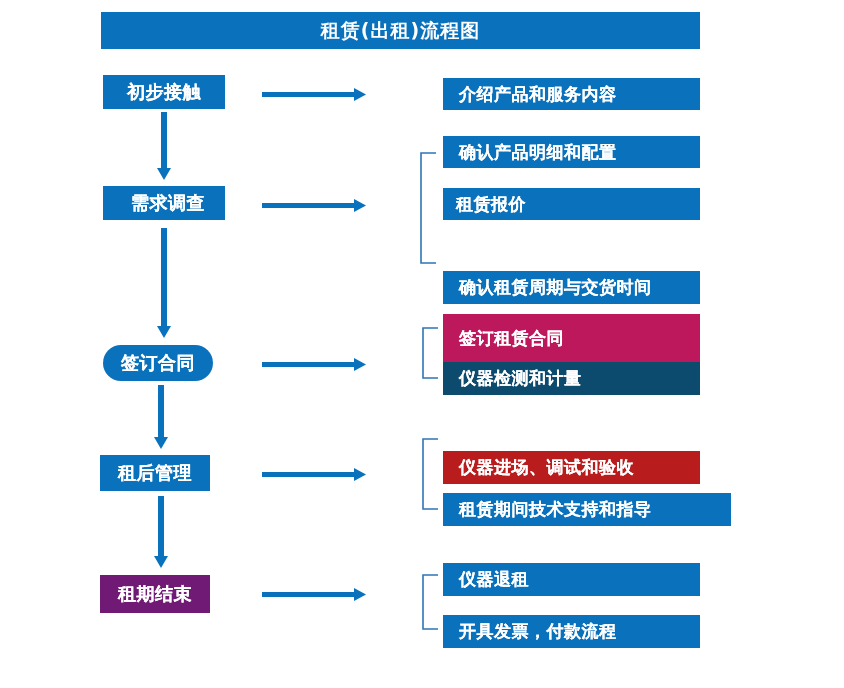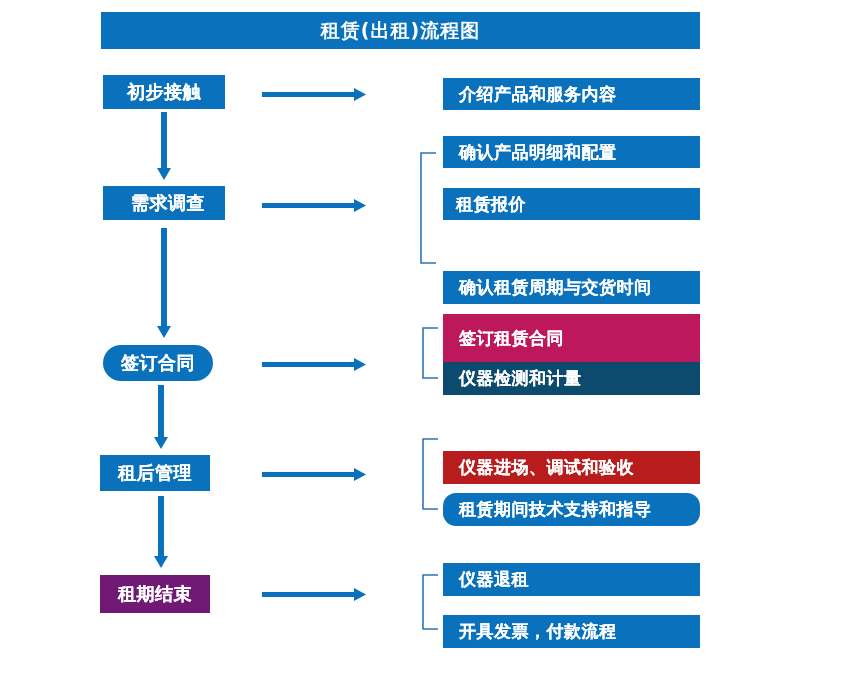--- a/index.html
+++ b/index.html
@@ -84,21 +84,21 @@
       <div class="box stage-box" style="left: 100px; top: 575px; width: 110px; height: 38px; background: #701a75;">租期结束</div>
     </div>
   <div id="detail-layer">
       <div class="box detail-box" style="left: 443px; top: 78px; width: 257px; height: 32px; background: rgb(10, 114, 188);">介绍产品和服务内容</div>
       <div class="box detail-box" style="left: 443px; top: 136px; width: 257px; height: 32px; background: rgb(10, 114, 188);">确认产品明细和配置</div>
       <div class="box detail-box" style="left: 443px; top: 188px; width: 257px; height: 32px; background: rgb(10, 114, 188); padding-left: 13px;">租赁报价</div>
       <div class="box detail-box" style="left: 443px; top: 243px; width: 257px; height: 33px; background: rgb(10, 114, 188); margin-top: 28px;">确认租赁周期与交货时间</div>
       <div class="box detail-box" style="left: 443px; top: 314px; width: 257px; height: 48px; background: #be185d;">签订租赁合同</div>
       <div class="box detail-box" style="left: 443px; top: 362px; width: 257px; height: 33px; background: #0c4a6e;">仪器检测和计量</div>
       <div class="box detail-box" style="left: 443px; top: 424px; width: 257px; height: 33px; background: #b91c1c; margin-top: 27px;">仪器进场、调试和验收</div>
-      <div class="box detail-box" style="left: 443px; top: 493px; width: 257px; height: 33px; background: rgb(10, 114, 188); border-radius: 13px;">租赁期间技术支持和指导</div>
+      <div class="box detail-box" style="left: 443px; top: 493px; width: 288px; height: 33px; background: rgb(10, 114, 188);">租赁期间技术支持和指导</div>
       <div class="box detail-box" style="left: 443px; top: 563px; width: 257px; height: 33px; background: rgb(10, 114, 188);">仪器退租</div>
       <div class="box detail-box" style="left: 443px; top: 615px; width: 257px; height: 33px; background: rgb(10, 114, 188);">开具发票，付款流程</div>
     </div>
   <div id="arrow-layer">
       <div class="h-arrow" style="left: 262px; top: 85px; width: 104px;">
         <svg width="104" height="20" viewBox="0 0 104 20">
           <rect x="0" y="7" width="92" height="5" fill="#0a72bc"></rect>
           <polygon points="92,3 104,9.5 92,16" fill="#0a72bc"></polygon>
         </svg>
       </div>

